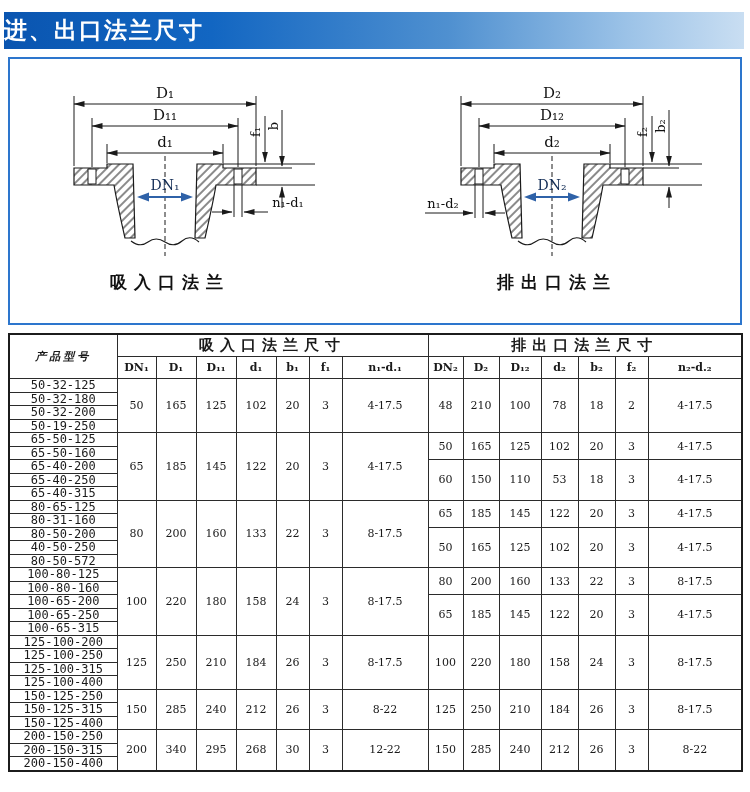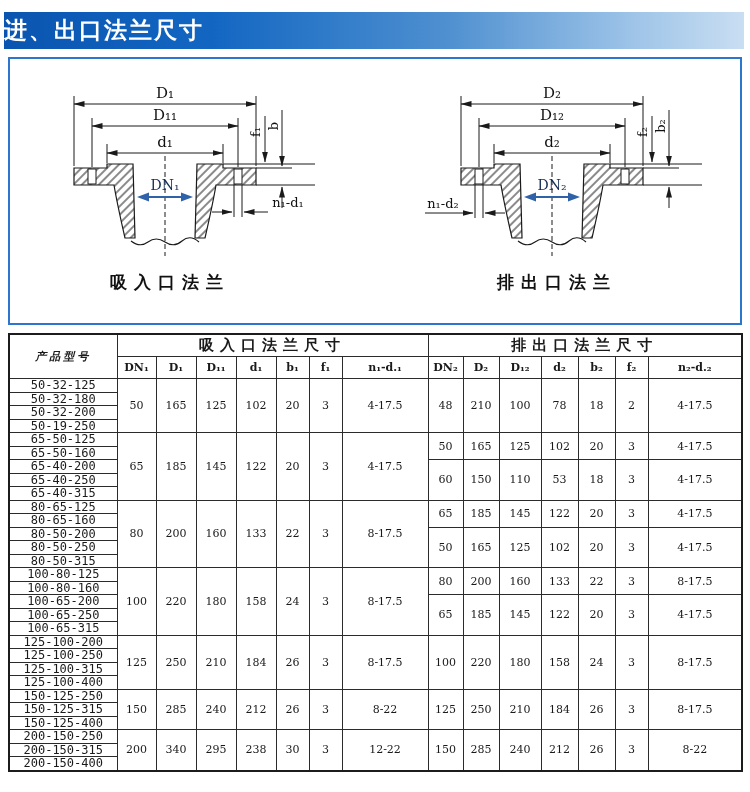--- a/index.html
+++ b/index.html
@@ -297,37 +297,37 @@
       <td class="v" rowspan="5">8-17.5</td>
       <td class="v" rowspan="2">65</td>
       <td class="v" rowspan="2">185</td>
       <td class="v" rowspan="2">145</td>
       <td class="v" rowspan="2">122</td>
       <td class="v" rowspan="2">20</td>
       <td class="v" rowspan="2">3</td>
       <td class="v" rowspan="2">4-17.5</td>
     </tr>
     <tr>
-        <td class="m">80-65-160</td>
+        <td class="m">80-31-160</td>
       </tr>
     <tr>
       <td class="m">80-50-200</td>
       <td class="v" rowspan="3">50</td>
       <td class="v" rowspan="3">165</td>
       <td class="v" rowspan="3">125</td>
       <td class="v" rowspan="3">102</td>
       <td class="v" rowspan="3">20</td>
       <td class="v" rowspan="3">3</td>
       <td class="v" rowspan="3">4-17.5</td>
     </tr>
     <tr>
-        <td class="m">80-50-250</td>
-      </tr>
-    <tr>
-        <td class="m">80-50-315</td>
+        <td class="m">40-50-250</td>
+      </tr>
+    <tr>
+        <td class="m">80-50-572</td>
       </tr>
     <tr>
       <td class="m">100-80-125</td>
       <td class="v" rowspan="5">100</td>
       <td class="v" rowspan="5">220</td>
       <td class="v" rowspan="5">180</td>
       <td class="v" rowspan="5">158</td>
       <td class="v" rowspan="5">24</td>
       <td class="v" rowspan="5">3</td>
       <td class="v" rowspan="5">8-17.5</td>
@@ -405,21 +405,21 @@
         <td class="m">150-125-315</td>
       </tr>
     <tr>
         <td class="m">150-125-400</td>
       </tr>
     <tr>
       <td class="m">200-150-250</td>
       <td class="v" rowspan="3">200</td>
       <td class="v" rowspan="3">340</td>
       <td class="v" rowspan="3">295</td>
-      <td class="v" rowspan="3">238</td>
+      <td class="v" rowspan="3">268</td>
       <td class="v" rowspan="3">30</td>
       <td class="v" rowspan="3">3</td>
       <td class="v" rowspan="3">12-22</td>
       <td class="v" rowspan="3">150</td>
       <td class="v" rowspan="3">285</td>
       <td class="v" rowspan="3">240</td>
       <td class="v" rowspan="3">212</td>
       <td class="v" rowspan="3">26</td>
       <td class="v" rowspan="3">3</td>
       <td class="v" rowspan="3">8-22</td>

